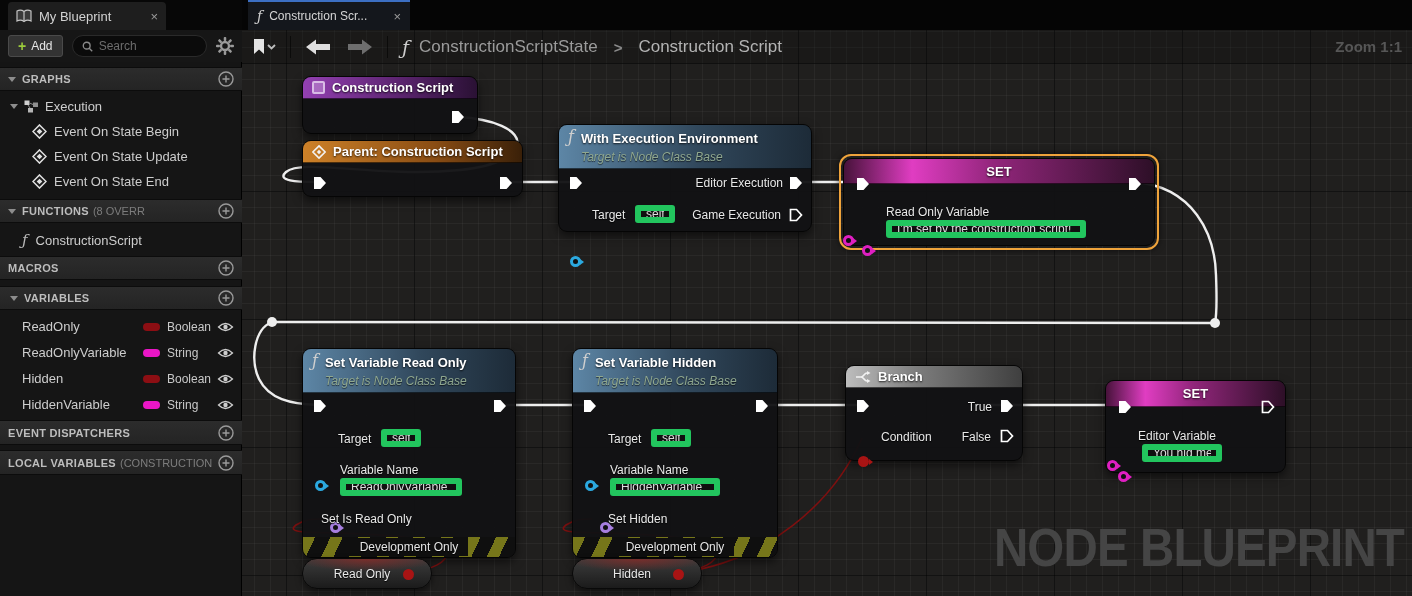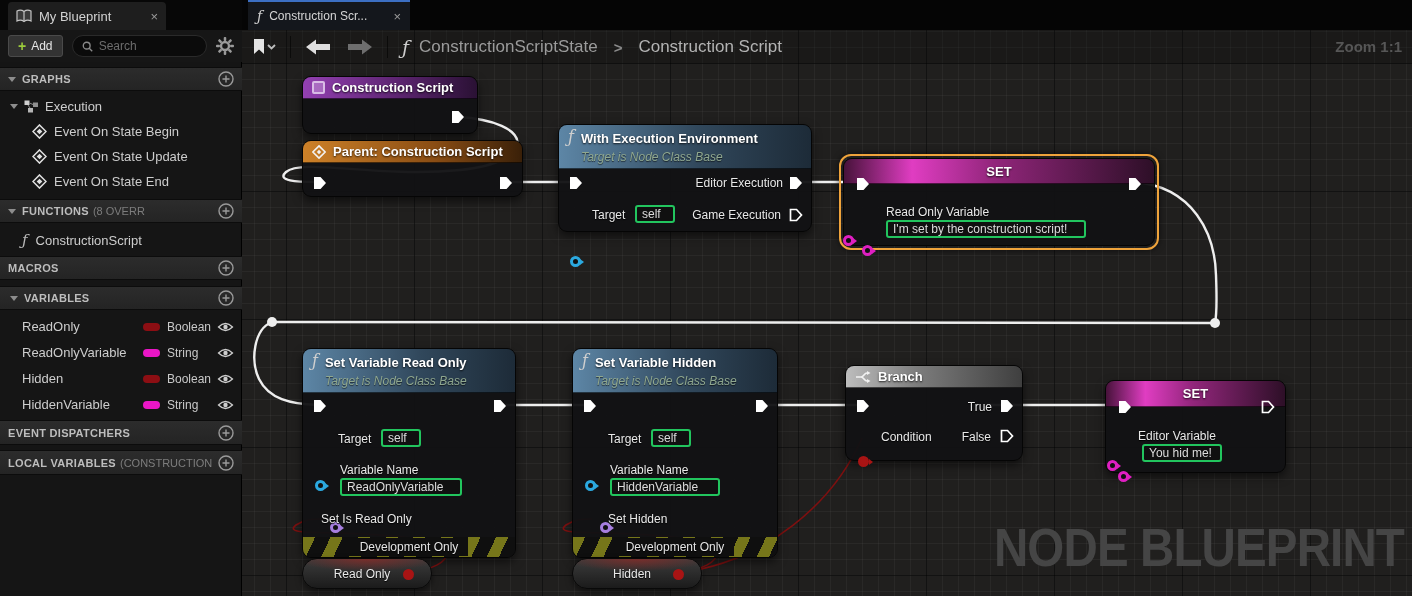--- a/index.html
+++ b/index.html
@@ -64,21 +64,21 @@
   .nhead { border-radius:8px 8px 0 0; display:flex; align-items:center; gap:7px; padding:3px 9px; border-bottom:1px solid rgba(0,0,0,.6); }
   .ntitle { color:#fff; font-size:13px; font-weight:bold; text-shadow:0 1px 2px rgba(0,0,0,.8); white-space:nowrap; }
   .nsub { color:#8fa78f; font-size:12px; font-style:italic; font-weight:normal; text-shadow:0 1px 1px rgba(0,0,0,.6); }
   .head-blue { background:linear-gradient(90deg,#5d86a6,#31485c 55%,#1d2b38); }
   .head-purple { background:linear-gradient(90deg,#9340b2,#5c2470 55%,#2a1134); }
   .head-orange { background:linear-gradient(90deg,#cd8128,#8a4d14 60%,#3a2008); }
   .head-set { background:linear-gradient(90deg,#4b133e,#47123a 0%,#e03dc2 22%,#93267c 48%,#2d0f27); justify-content:center; }
   .head-gray { background:linear-gradient(90deg,#bdbdbd,#7d7d7d 40%,#3f3f3f); }
   .abs { position:absolute; }
   .plabel { color:#e8e8e8; font-size:12px; white-space:nowrap; text-shadow:0 1px 1px #000; }
-  .vbox { background:#101010; border:2px solid #22c55e; border-radius:3px; color:#dcdcdc; font-size:12px; height:18px; padding:0 5px; font-family:"Liberation Sans",sans-serif; }
+  .vbox { background:#101010; border:6px solid #22c55e; border-radius:3px; color:#dcdcdc; font-size:12px; height:18px; padding:0 5px; font-family:"Liberation Sans",sans-serif; }
   .cpin { --c:#fff; position:relative; width:11px; height:11px; border:3px solid var(--c); border-radius:50%; display:inline-block; background:#101010; }
   .cpin.filled { background:var(--c); border-width:2px; }
   .cpin::after { content:""; position:absolute; right:-6px; top:50%; transform:translateY(-50%); border-left:4px solid var(--c); border-top:3px solid transparent; border-bottom:3px solid transparent; }
   .selwrap { position:absolute; border:2.5px solid #efa33b; border-radius:12px; padding:2px; z-index:3; box-shadow:0 0 6px rgba(0,0,0,.6); }
   .selwrap .node { position:relative; left:0; top:0; z-index:auto; }
   .banner { position:absolute; left:0; right:0; bottom:0; height:20px; display:flex; align-items:center; justify-content:center; background:repeating-linear-gradient(115deg,#76761a 0 11px,#0f0f0f 11px 25px); border-radius:0 0 8px 8px; overflow:hidden; }
   .banner span { background:#0f0f0f; color:#e4e4e4; font-size:12px; padding:0 10px; line-height:18px; text-shadow:0 1px 1px #000; }
   .bubble { position:absolute; height:31px; border-radius:15px; background:radial-gradient(ellipse 80% 60% at 50% 0%, rgba(170,35,30,.55), transparent 70%), linear-gradient(180deg,#3c3c3c,#1b1b1b); border:1px solid #090909; z-index:3; display:flex; align-items:center; justify-content:center; box-shadow:0 3px 6px rgba(0,0,0,.5); }
   .bubble .plabel { font-size:12px; }
   .bpin { position:absolute; width:11px; height:11px; border-radius:50%; background:#a81414; }

